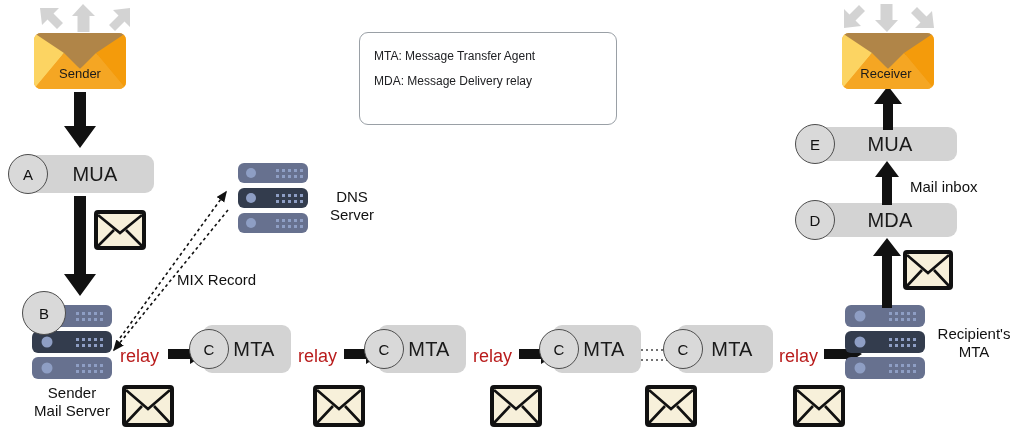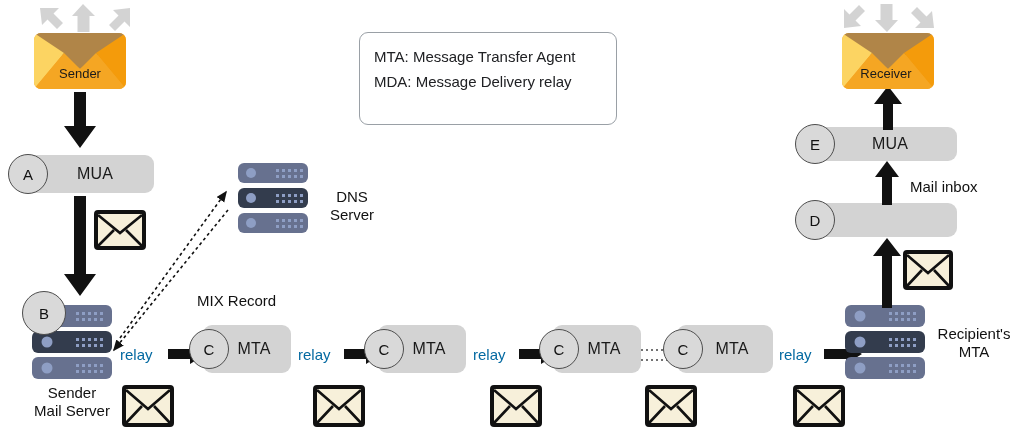--- a/index.html
+++ b/index.html
@@ -5,21 +5,21 @@
   html,body{margin:0;padding:0;background:#ffffff;}
   body{width:1016px;height:433px;position:relative;overflow:hidden;
        font-family:"Liberation Sans","DejaVu Sans",sans-serif;}
   .stage{position:absolute;left:0;top:0;width:1016px;height:433px;}
   .abs{position:absolute;}
 
   
   .pill{position:absolute;background:#d3d3d3;border-radius:9px;
         display:flex;align-items:center;}
   .pill .pill-label{width:100%;text-align:center;padding-left:14px;
-        font-size:16px;color:#1a1a1a;letter-spacing:.2px;}
+        font-size:20px;color:#1a1a1a;letter-spacing:.2px;}
   .badge{position:absolute;left:-14px;top:50%;transform:translateY(-50%);
          width:38px;height:38px;border-radius:50%;background:#d9d9d9;
          border:1.6px solid #4d4d4d;display:flex;align-items:center;
          justify-content:center;font-size:15px;color:#111;}
 
   
   .mail{position:absolute;}
   
   .userenv{position:absolute;}
   .userenv .envlabel{position:absolute;left:0;right:0;bottom:8px;
@@ -30,23 +30,23 @@
 
   
   .lbl{position:absolute;font-size:15px;color:#111;line-height:18px;
        text-align:center;white-space:pre-line;}
   .lbl-left{text-align:left;}
 
   
   .legend{position:absolute;left:359px;top:32px;width:258px;height:93px;
           border:1.3px solid #9aa0a6;border-radius:9px;background:#fff;
           box-sizing:border-box;padding:11px 0 0 14px;}
-  .legend .lrow{font-size:15px;color:#202124;line-height:25px;}
-
-  .relay{position:absolute;font-size:15px;color:#0369a1;}
+  .legend .lrow{font-size:12px;color:#202124;line-height:25px;}
+
+  .relay{position:absolute;font-size:18px;color:#b91c1c;}
 </style>
 </head>
 <body>
 
 <div class="stage">
 
   <svg class="abs" style="left:34px;top:2px;" width="104" height="32">
     <g fill="#d3d3d3">
       <path d="M6 6 L25 6 L19.5 11.5 L29 21 L23 27 L13.5 17.5 L8 23 Z"></path>
       <path d="M49 2 L61 14 L55.5 14 L55.5 30 L43.5 30 L43.5 14 L38 14 Z"></path>
@@ -193,21 +193,21 @@
         <path d="M0,0 L7,3 L0,6 z" fill="#111"></path>
       </marker>
       <marker id="dotarrowB" markerWidth="8" markerHeight="8" refX="6" refY="3" orient="auto" markerUnits="strokeWidth">
         <path d="M0,0 L7,3 L0,6 z" fill="#111"></path>
       </marker>
     </defs>
     <line x1="20" y1="158" x2="126" y2="12" stroke="#111" stroke-width="1.6" stroke-dasharray="3,3" marker-end="url(#dotarrowA)"></line>
     <line x1="128" y1="30" x2="14" y2="170" stroke="#111" stroke-width="1.6" stroke-dasharray="3,3" marker-end="url(#dotarrowB)"></line>
   </svg>
 
-  <div class="lbl lbl-left" style="left:177px;top:292px;width:120px;margin-left:20px;">MIX Record</div>
+  <div class="lbl lbl-left" style="left:177px;top:271px;width:120px;">MIX Record</div>
 
   <div class="legend">
     <div class="lrow">MTA: Message Transfer Agent</div>
     <div class="lrow">MDA: Message Delivery relay</div>
   </div>
 
   <div class="relay" style="left:120px;top:346px;">relay</div>
   <svg class="abs" style="left:168px;top:344px;" width="40" height="22">
     <path d="M0 5 L22 5 L22 0 L38 10 L22 20 L22 15 L0 15 Z" fill="#111"></path>
   </svg>
@@ -329,20 +329,21 @@
   </svg>
 
   <svg class="mail" style="left:903px;top:250px;" width="50" height="40" viewBox="0 0 50 40">
     <rect x="2" y="2" width="46" height="36" rx="2" fill="#f7f0da" stroke="#111" stroke-width="4"></rect>
     <path d="M4 5 L25 23 L46 5" fill="none" stroke="#111" stroke-width="2.6"></path>
     <path d="M4 36 L19 20 M46 36 L31 20" fill="none" stroke="#111" stroke-width="2.6"></path>
   </svg>
 
   <div class="pill" style="left:809px;top:203px;width:148px;height:34px;">
     <span class="badge">D</span>
+    <span class="pill-label">MDA</span>
   </div>
 
   <svg class="abs" style="left:873px;top:161px;" width="28" height="44">
     <path d="M9 13 L19 13 L19 44 L9 44 Z M14 0 L26 16 L2 16 Z" fill="#111"></path>
   </svg>
 
   <div class="lbl lbl-left" style="left:910px;top:178px;width:110px;">Mail inbox</div>
 
   <div class="pill" style="left:809px;top:127px;width:148px;height:34px;">
     <span class="badge">E</span>

